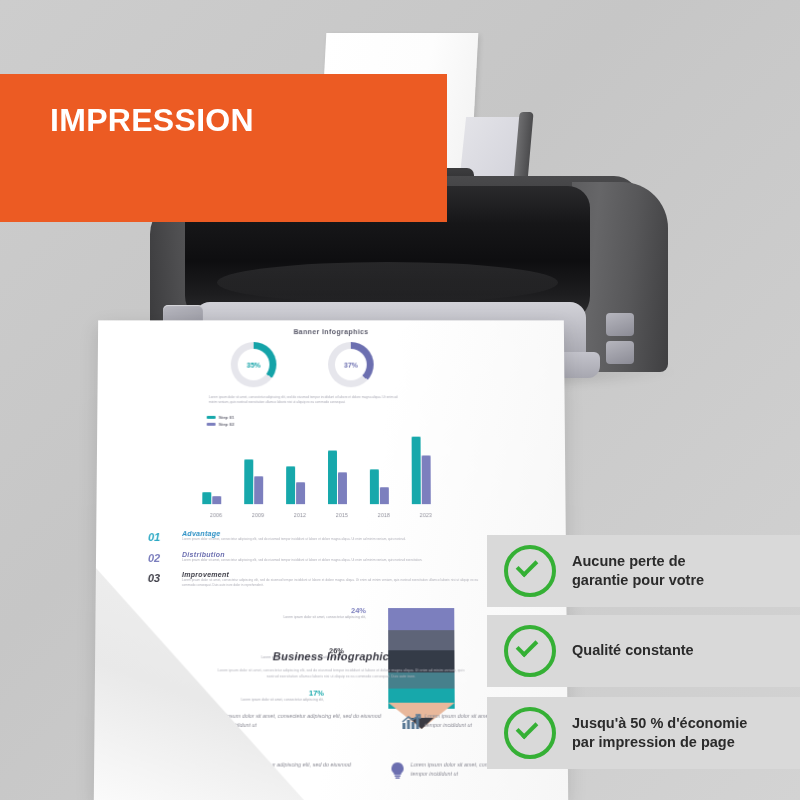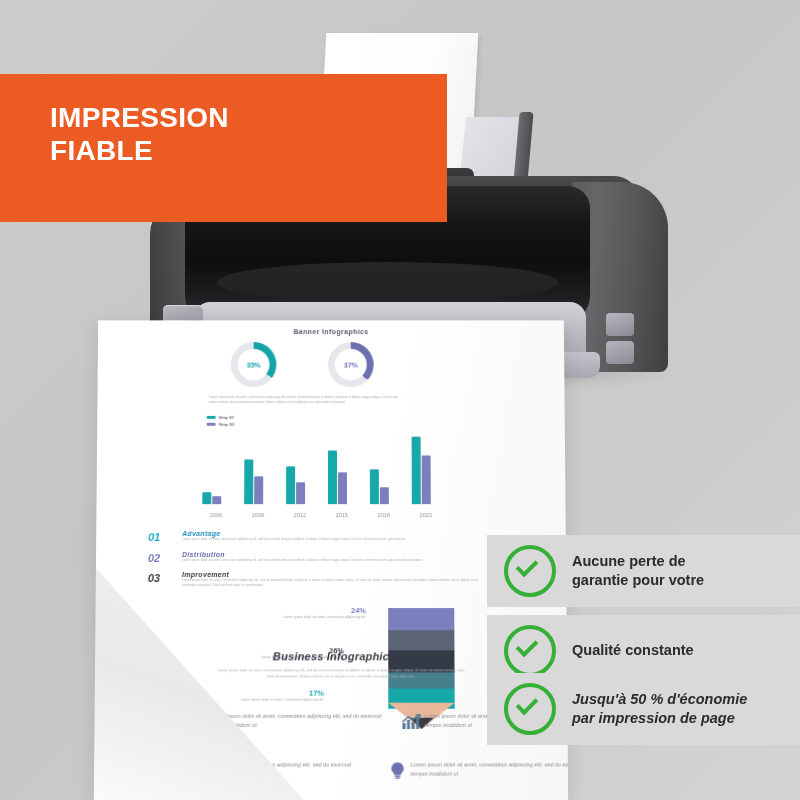--- a/index.html
+++ b/index.html
@@ -179,21 +179,21 @@
   .feat .ic{width:26px;height:22px;flex:0 0 26px;display:flex;align-items:center;justify-content:center;font-size:17px;}
   .feat .tx{font-size:5.4px;line-height:1.65;font-style:italic;color:#8b8b95;padding-top:1px;}
 
   
   .banner{
     position:absolute;left:0;top:74px;width:447px;height:148px;
     background:#ec5b23;
   }
   .banner h1{
     margin:0;position:absolute;left:50px;top:28px;
-    color:#ffffff;font-size:28px;line-height:1.17;font-weight:bold;
+    color:#ffffff;font-size:32px;line-height:1.17;font-weight:bold;
     letter-spacing:.3px;
   }
 
   
   .fbox{
     position:absolute;left:487px;width:313px;height:72px;
     background:#d9d9d9;display:flex;align-items:center;
   }
   .fbox .check{
     flex:0 0 44px;width:44px;height:44px;margin-left:17px;margin-right:16px;
@@ -205,21 +205,21 @@
     width:16px;height:8px;border-left:4.5px solid #35b035;border-bottom:4.5px solid #35b035;
     transform:rotate(-45deg);
   }
   .fbox .ftext{
     font-size:14.5px;font-weight:bold;color:#2b2b2b;line-height:1.32;
     white-space:pre-line;
   }
   .fb1{top:455px;}
   .fb2{top:535px;}
   .fb3{top:615px;}
-  .fb4{top:673px;font-style:italic;}
+  .fb4{top:697px;}
 </style>
 </head>
 <body>
 
 <div id="stage">
 
   <div class="feed-sheet"></div>
   <div class="feed-sheet2"></div>
   <div class="feed-guide"></div>
 
@@ -381,21 +381,21 @@
             </svg>
         </span>
         <span class="tx">Lorem ipsum dolor sit amet, consectetur adipiscing elit, sed do eiusmod tempor incididunt ut</span>
       </div>
 
     </div>
     <div class="sheet-fold"></div>
   </div>
 
   <div class="banner">
-    <h1><span>IMPRESSION</span><br><span>FIABLE</span></h1>
+    <h1><span>IMPRESSION</span><br></h1>
   </div>
 
   <div class="fbox fb2">
     <span class="check"></span>
     <span class="ftext">Aucune perte de
 garantie pour votre</span>
   </div>
   <div class="fbox fb3">
     <span class="check"></span>
     <span class="ftext">Qualité constante</span>

